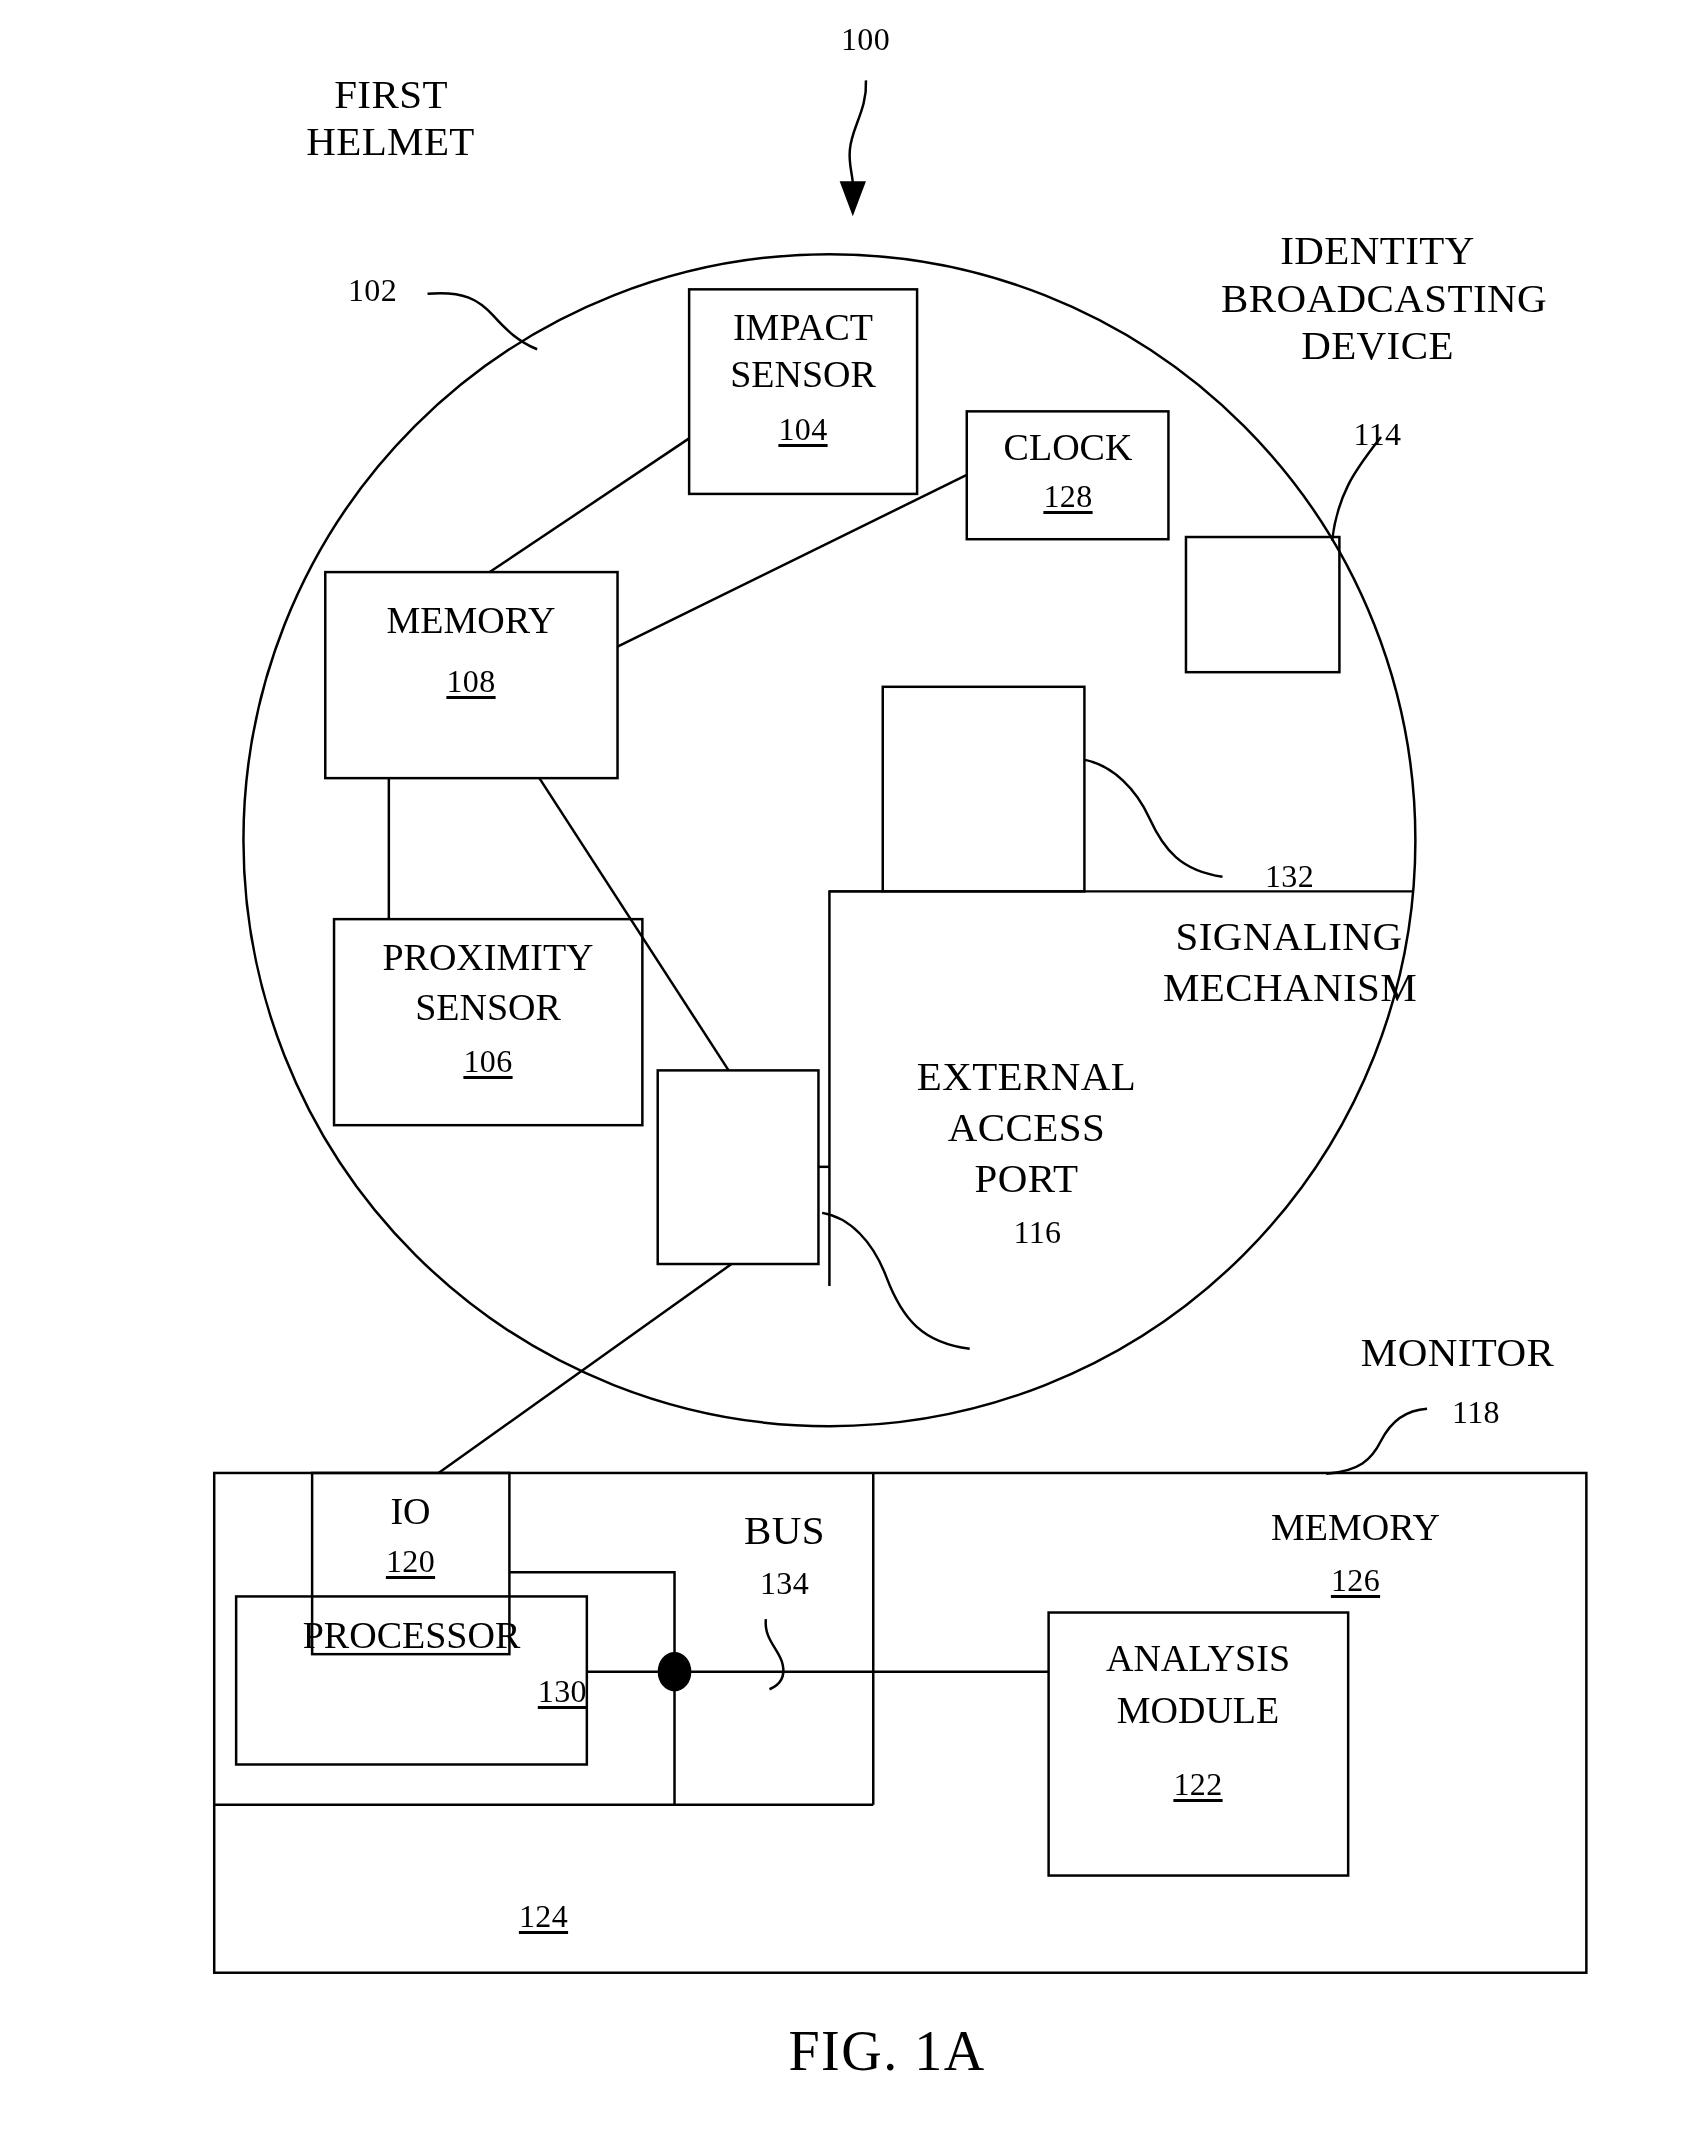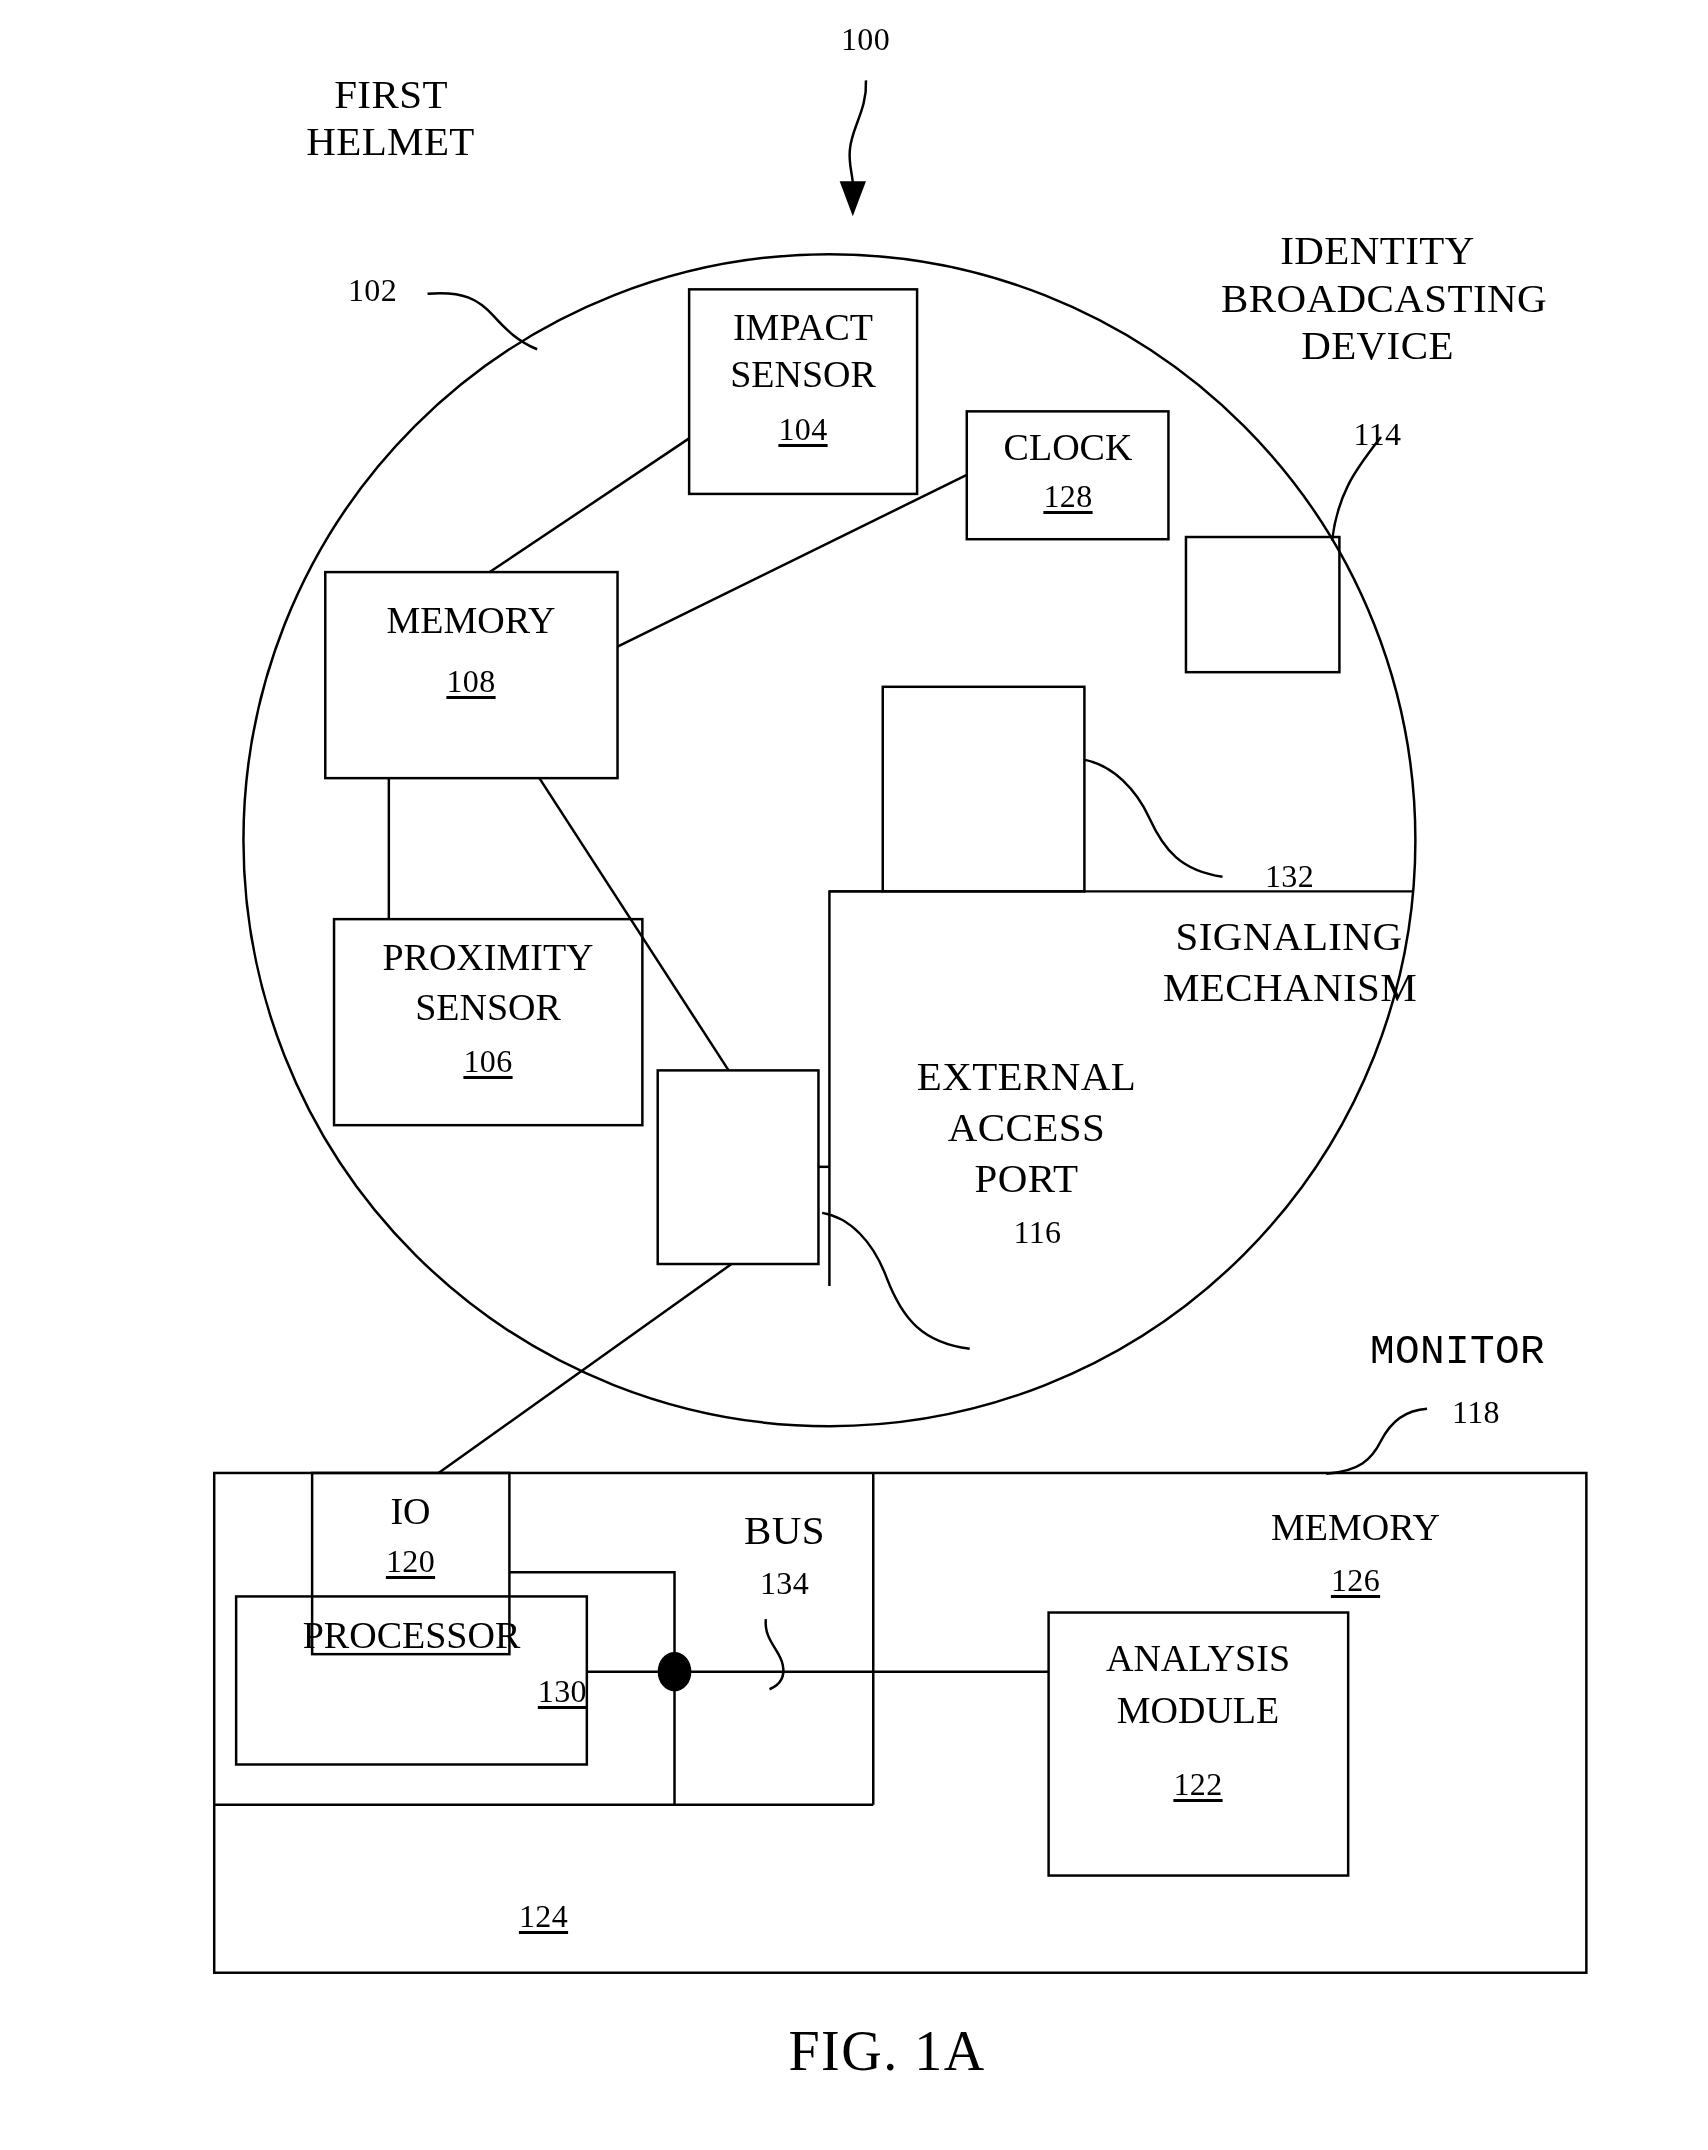--- a/index.html
+++ b/index.html
@@ -124,21 +124,21 @@
 
   <div class="boxlabel" style="left:301px;top:935px;width:308px;text-align:center;">PROXIMITY</div>
   <div class="boxlabel" style="left:301px;top:985px;width:308px;">SENSOR</div>
   <div class="lbl ref u" style="left:301px;top:1043px;width:308px;">106</div>
 
   <div class="lbl t56" style="left:818px;top:1052px;width:351px;">EXTERNAL</div>
   <div class="lbl t56" style="left:818px;top:1103px;width:351px;">ACCESS</div>
   <div class="lbl t56" style="left:818px;top:1154px;width:351px;">PORT</div>
   <div class="lbl ref" style="left:946px;top:1214px;width:117px;">116</div>
 
-  <div class="lbl t56" style="left:1271px;top:1328px;width:307px;font-family:Liberation Mono, monospace;">MONITOR</div>
+  <div class="lbl t56" style="left:1271px;top:1328px;width:307px;">MONITOR</div>
   <div class="lbl ref" style="left:1388px;top:1394px;width:110px;">118</div>
 
   <div class="boxlabel" style="left:279px;top:1489px;width:197px;">IO</div>
   <div class="lbl ref u" style="left:279px;top:1543px;width:197px;">120</div>
 
   <div class="lbl t56" style="left:671px;top:1506px;width:161px;">BUS</div>
   <div class="lbl ref" style="left:671px;top:1565px;width:161px;">134</div>
 
   <div class="boxlabel" style="left:203px;top:1613px;width:351px;">PROCESSOR</div>
   <div class="lbl ref u" style="left:203px;top:1673px;width:351px;text-align:right;">130</div>

